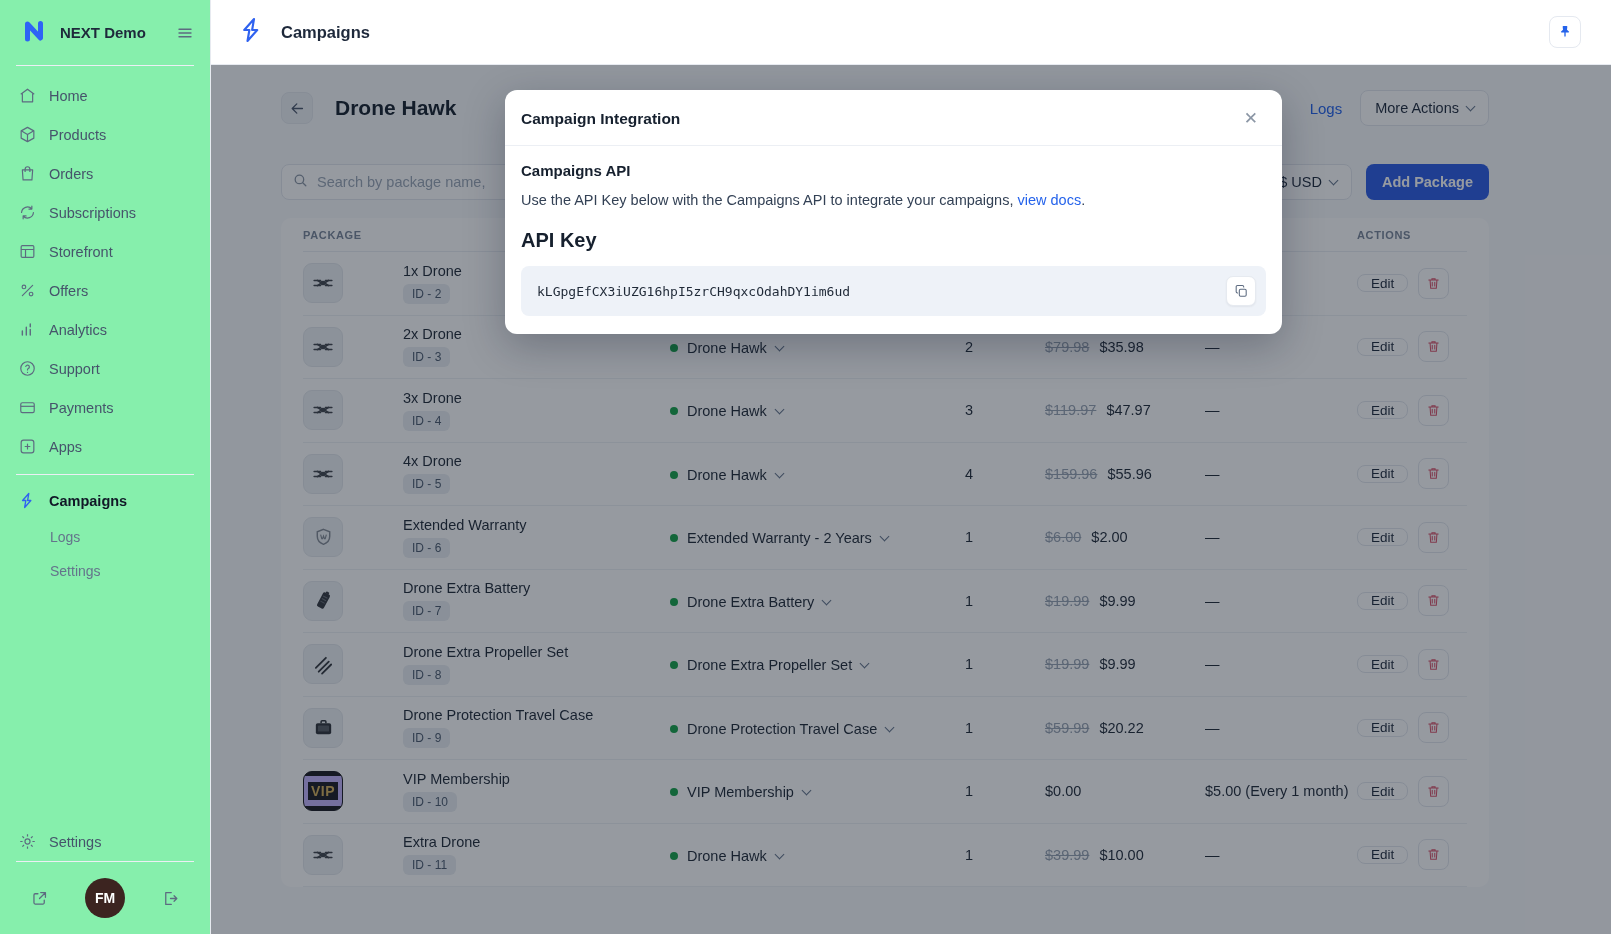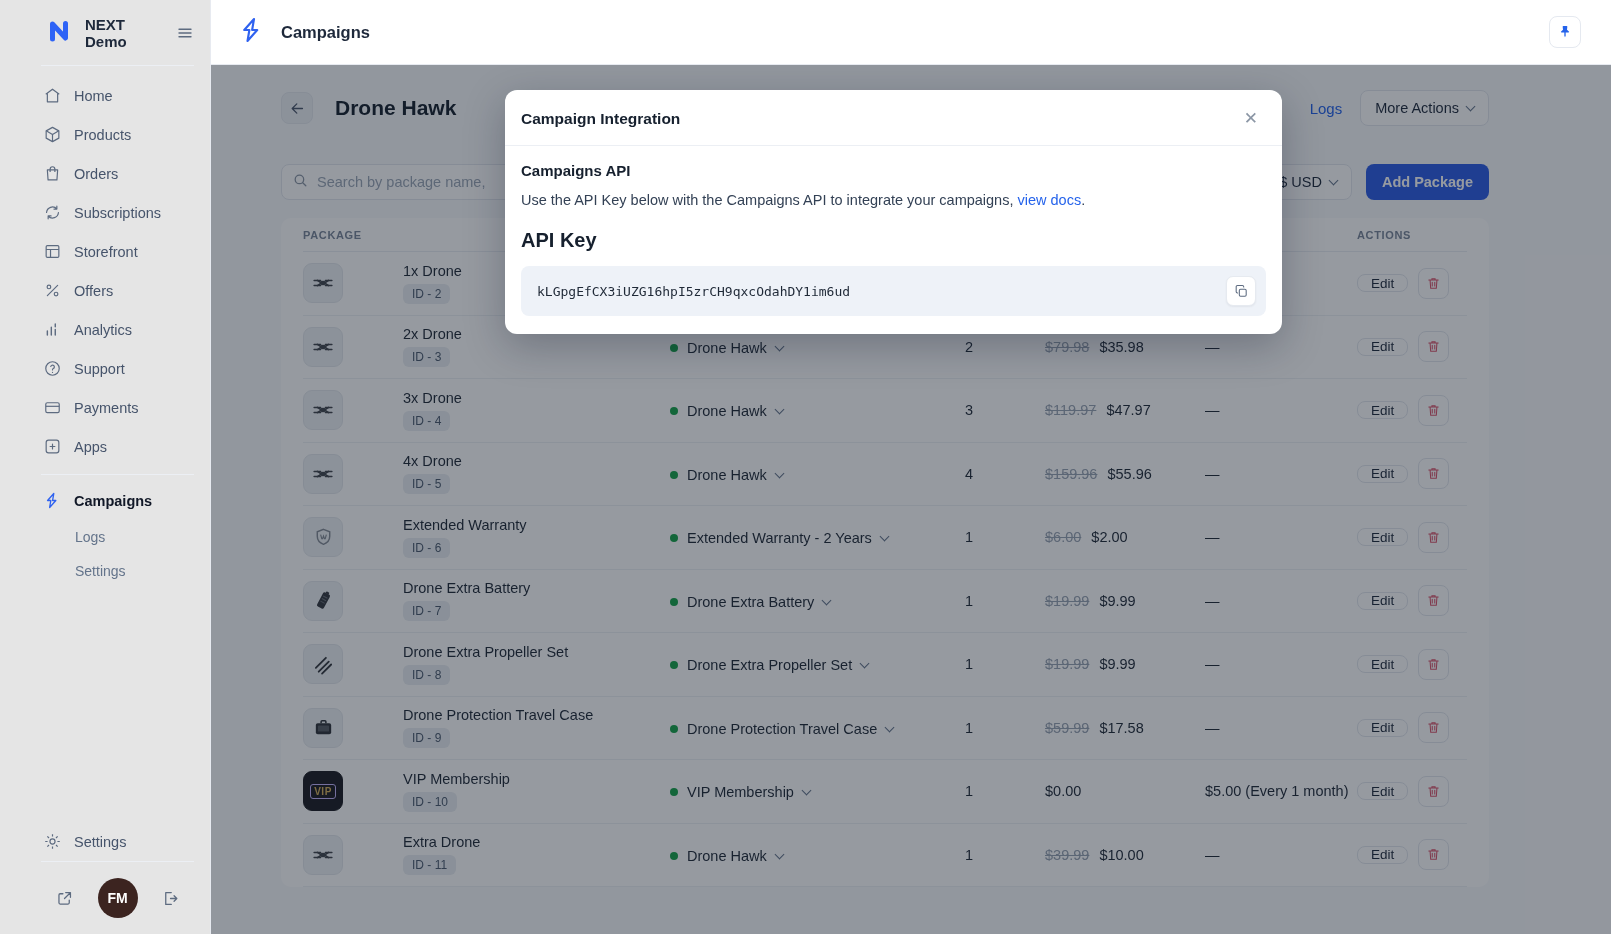--- a/index.html
+++ b/index.html
@@ -1,22 +1,22 @@
 <!DOCTYPE html>
 <html><head>
 <meta charset="utf-8">
 <style>
   * { margin:0; padding:0; box-sizing:border-box; }
   html,body { width:1611px; height:934px; overflow:hidden; background:#fff;
     font-family:"Liberation Sans", sans-serif; color:#1f2937; }
   .app { display:flex; width:100%; height:100%; }
 
   
-  .sidebar { width:211px; flex:0 0 211px; background:#e5e5e5; border-right:1px solid #e7eaf0;
-    display:flex; flex-direction:column; position:relative; z-index:30;padding-left:25px; }
+  .sidebar { width:211px; flex:0 0 211px; background:#86efac; border-right:1px solid #e7eaf0;
+    display:flex; flex-direction:column; position:relative; z-index:30; }
   .brand-row { display:flex; align-items:center; gap:10px; padding:14px 16px 14px 18px; height:65px; }
   .brand-name { font-size:15px; font-weight:700; color:#1e293b; flex:1; }
   .burger { cursor:pointer; display:flex; }
   .side-divider { border-top:1px solid #eceff4; margin:0 16px; }
   .nav { padding:10px 0 0 0; }
   .nav-item { display:flex; align-items:center; gap:12px; padding:10px 18px; font-size:14.5px;
     color:#46546b; cursor:pointer; }
   .nav-item .ic { width:19px; height:19px; display:flex; align-items:center; justify-content:center; }
   .nav-item.active { color:#111827; font-weight:700; }
   .sub-item { padding:9px 18px 9px 50px; font-size:14px; color:#64748b; cursor:pointer; }
@@ -62,22 +62,22 @@
   .trow:last-child { border-bottom:1px solid #edf0f4; }
   .c-package { flex:0 0 367px; display:flex; align-items:center; gap:20px; min-width:0; }
   .c-product { flex:0 0 295px; }
   .c-qty { flex:0 0 80px; font-size:14.5px; color:#1f2937; }
   .c-price { flex:0 0 160px; font-size:14.5px; }
   .c-interval { flex:1; font-size:14.5px; color:#1f2937; }
   .c-actions { flex:0 0 110px; display:flex; align-items:center; gap:10px; justify-content:flex-start; }
   .thumb { width:40px; height:40px; border-radius:9px; background:#eef1f4; border:1px solid #e3e7ec;
     display:flex; align-items:center; justify-content:center; overflow:hidden; flex:0 0 40px; }
   .thumb-vip { background:#1b1c22; border-color:#1b1c22; }
-  .vip-text { color:#d4af5a; font-size:10px; font-weight:700; letter-spacing:.5px;
-    border:1px solid #c4b5fd; border-radius:3px; padding:1px 3px; }
+  .vip-text { color:#d4af5a; font-size:14px; font-weight:700; letter-spacing:.5px;
+    border:6px solid #c4b5fd; border-radius:3px; padding:1px 3px; }
   .pkg-meta { display:flex; flex-direction:column; gap:5px; min-width:0;margin-left:40px; }
   .pkg-name { font-size:14.5px; font-weight:500; color:#1f2937; white-space:nowrap; }
   .id-badge { align-self:flex-start; background:#e9edf2; color:#4b5a6e; font-size:12px;
     border-radius:6px; padding:3px 9px; }
   .prod-wrap { display:inline-flex; align-items:center; gap:9px; cursor:pointer; }
   .dot { width:8px; height:8px; border-radius:50%; background:#16a34a; }
   .prod-name { font-size:14.5px; color:#1f2937; }
   .chev { width:7px; height:7px; border-right:1.6px solid #64748b; border-bottom:1.6px solid #64748b;
     transform:rotate(45deg); margin-top:-3px; }
   .old-price { color:#97a2b2; text-decoration:line-through; margin-right:6px; }
@@ -662,21 +662,21 @@
     <span class="c-product">
       <span class="prod-wrap">
         <span class="dot"></span>
         <span class="prod-name">Drone Protection Travel Case</span>
         <span class="chev"></span>
       </span>
     </span>
     <span class="c-qty">1</span>
     <span class="c-price">
       <span class="old-price">$59.99</span>
-      <span class="new-price">$17.58</span>
+      <span class="new-price">$20.22</span>
     </span>
     <span class="c-interval">—</span>
     <span class="c-actions">
       <button class="edit-btn">Edit</button>
       <span class="trash-btn">
         <svg viewBox="0 0 24 24" width="15" height="15">
                       <g stroke="#d9536b" stroke-width="1.7" fill="none" stroke-linecap="round">
                         <path d="M4.5 6.5h15M9.5 6V4.5h5V6M6.5 6.5l1 13h9l1-13M10 10v6M14 10v6"></path>
                       </g>
                     </svg>

